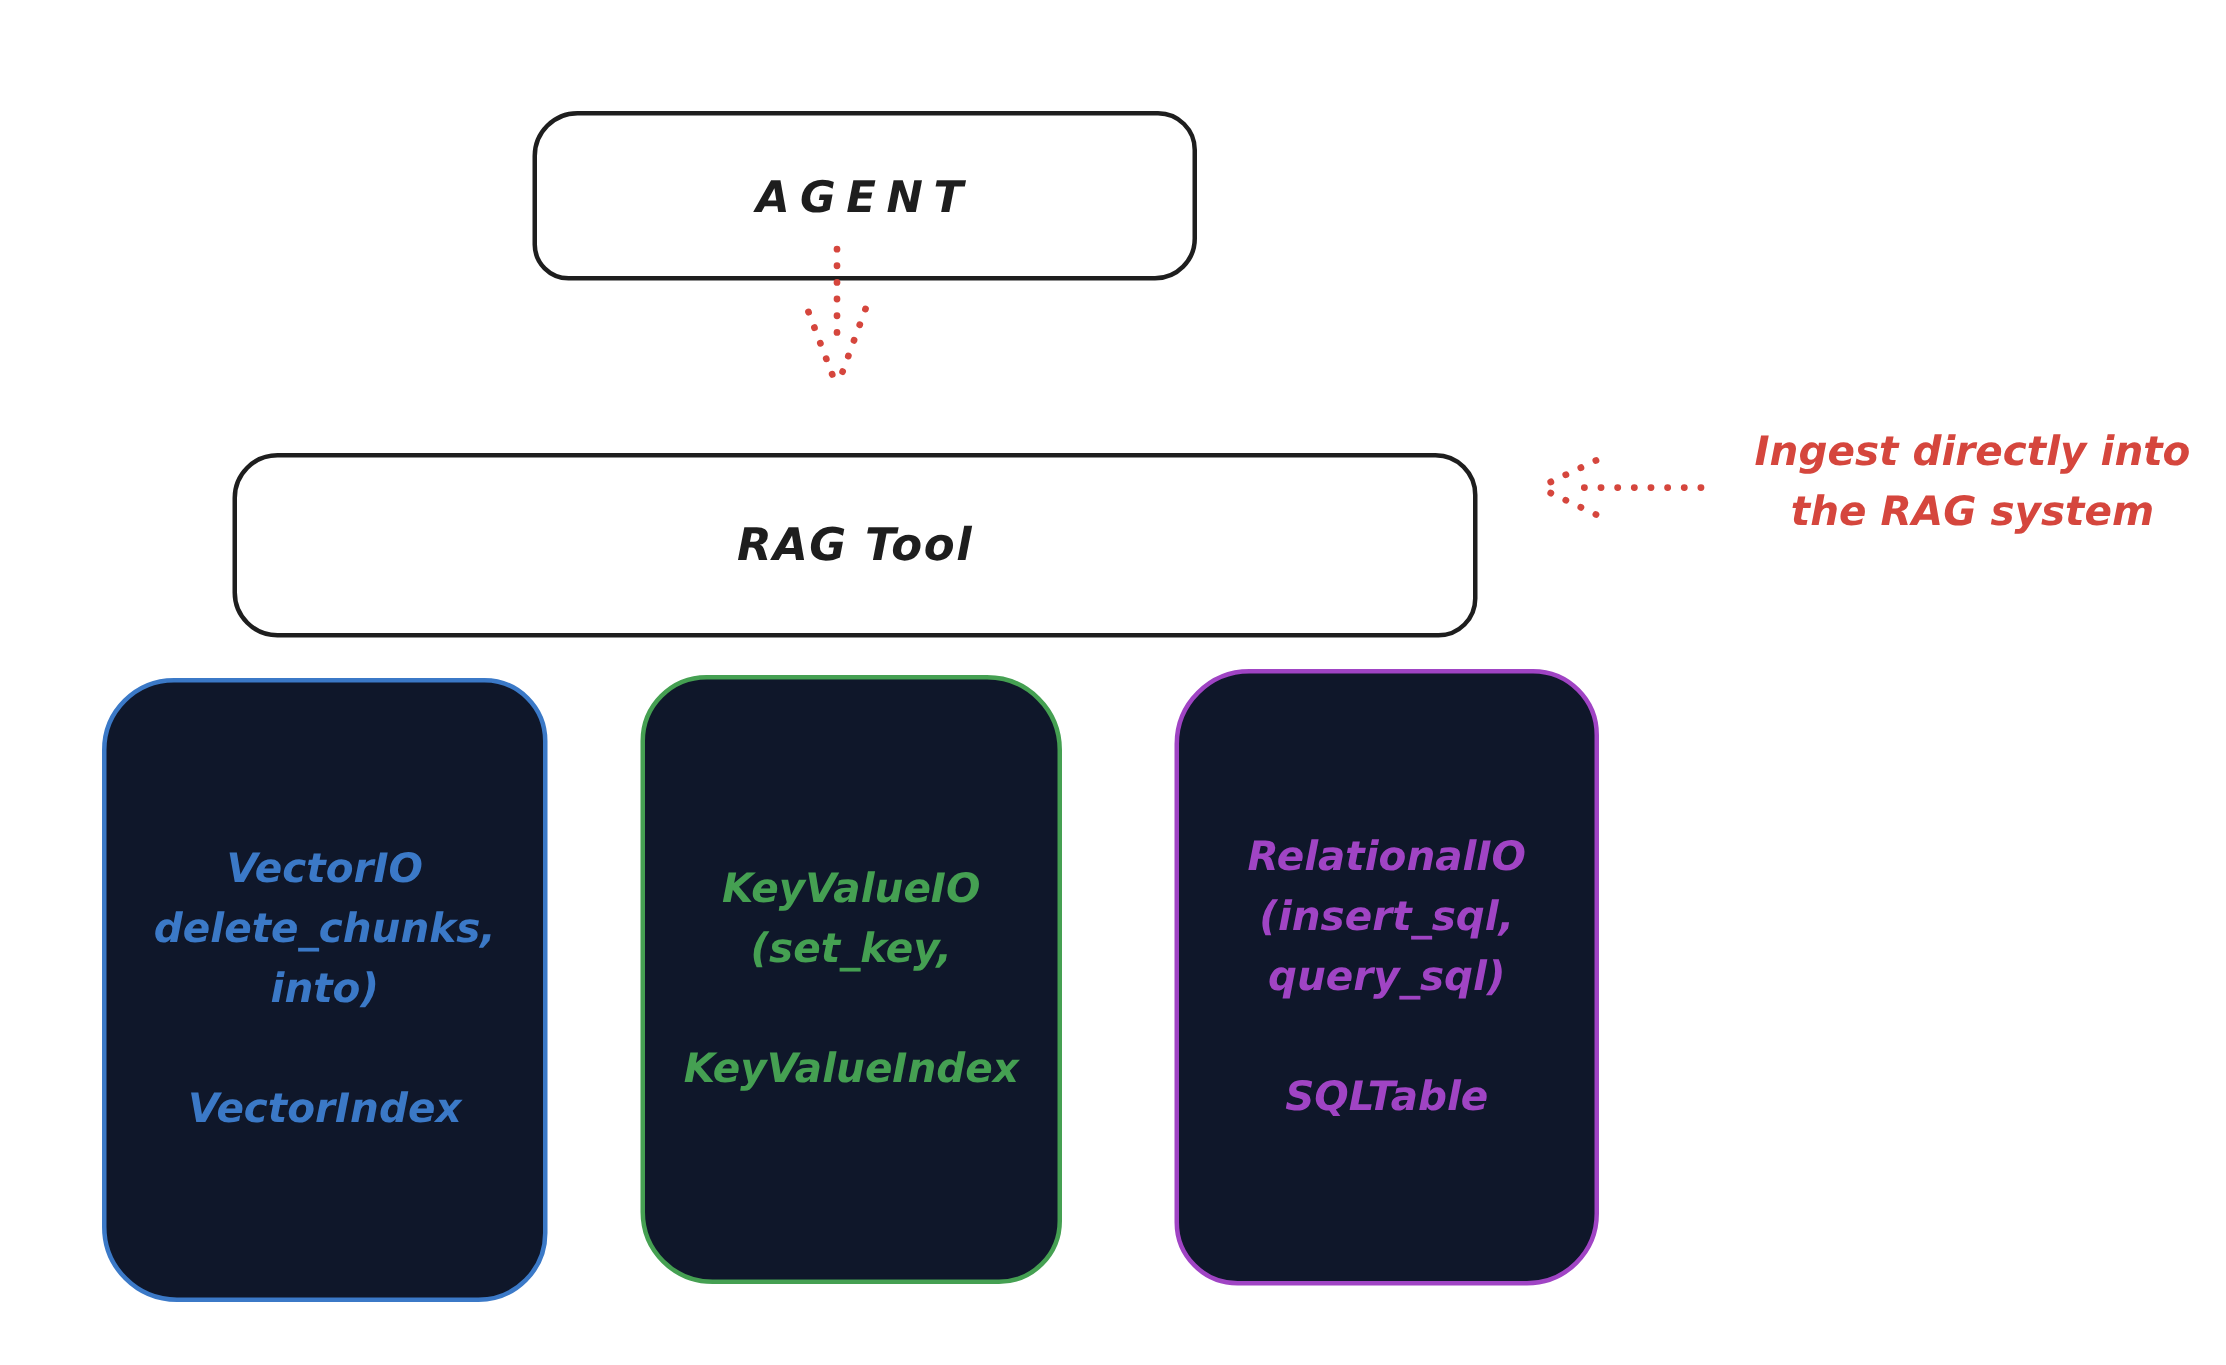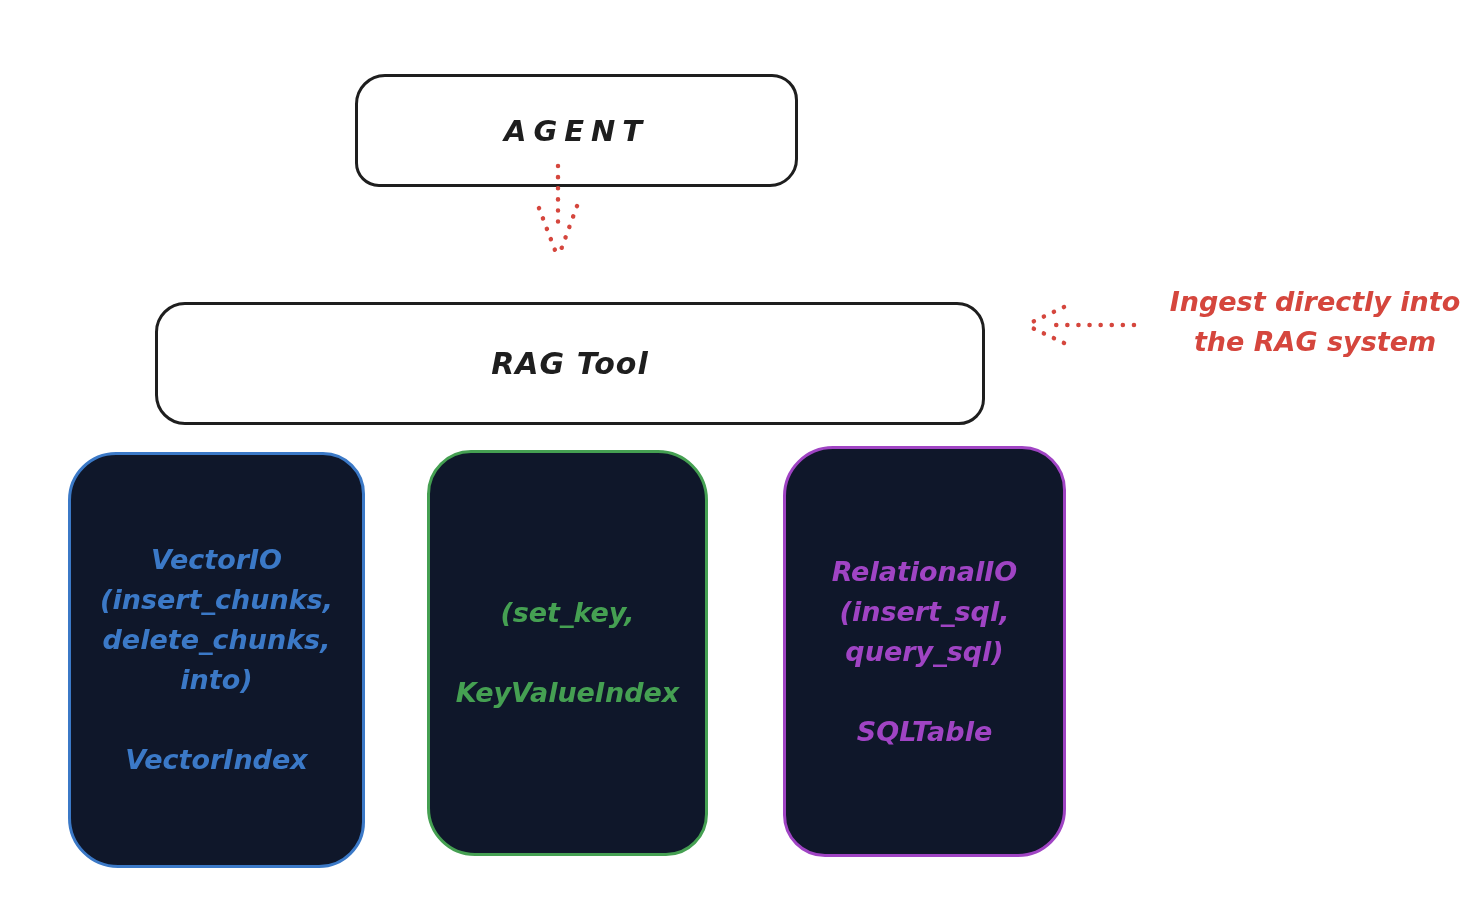--- a/index.html
+++ b/index.html
@@ -114,28 +114,28 @@
   <path class="dotline" d="M52 46 L14 28"></path>
 </svg>
 
 <div class="annotation">
   <div>Ingest directly into</div>
   <div>the RAG system</div>
 </div>
 
 <div class="backend-box backend-vector">
   <div>VectorIO</div>
-  <div>(insert_chunks,</div>
   <div>delete_chunks,</div>
   <div>into)</div>
   <div class="line-gap"></div>
   <div>VectorIndex</div>
 </div>
 
 <div class="backend-box backend-keyvalue">
+  <div>KeyValueIO</div>
   <div>(set_key,</div>
   <div class="line-gap"></div>
   <div>KeyValueIndex</div>
 </div>
 
 <div class="backend-box backend-relational">
   <div>RelationalIO</div>
   <div>(insert_sql,</div>
   <div>query_sql)</div>
   <div class="line-gap"></div>

